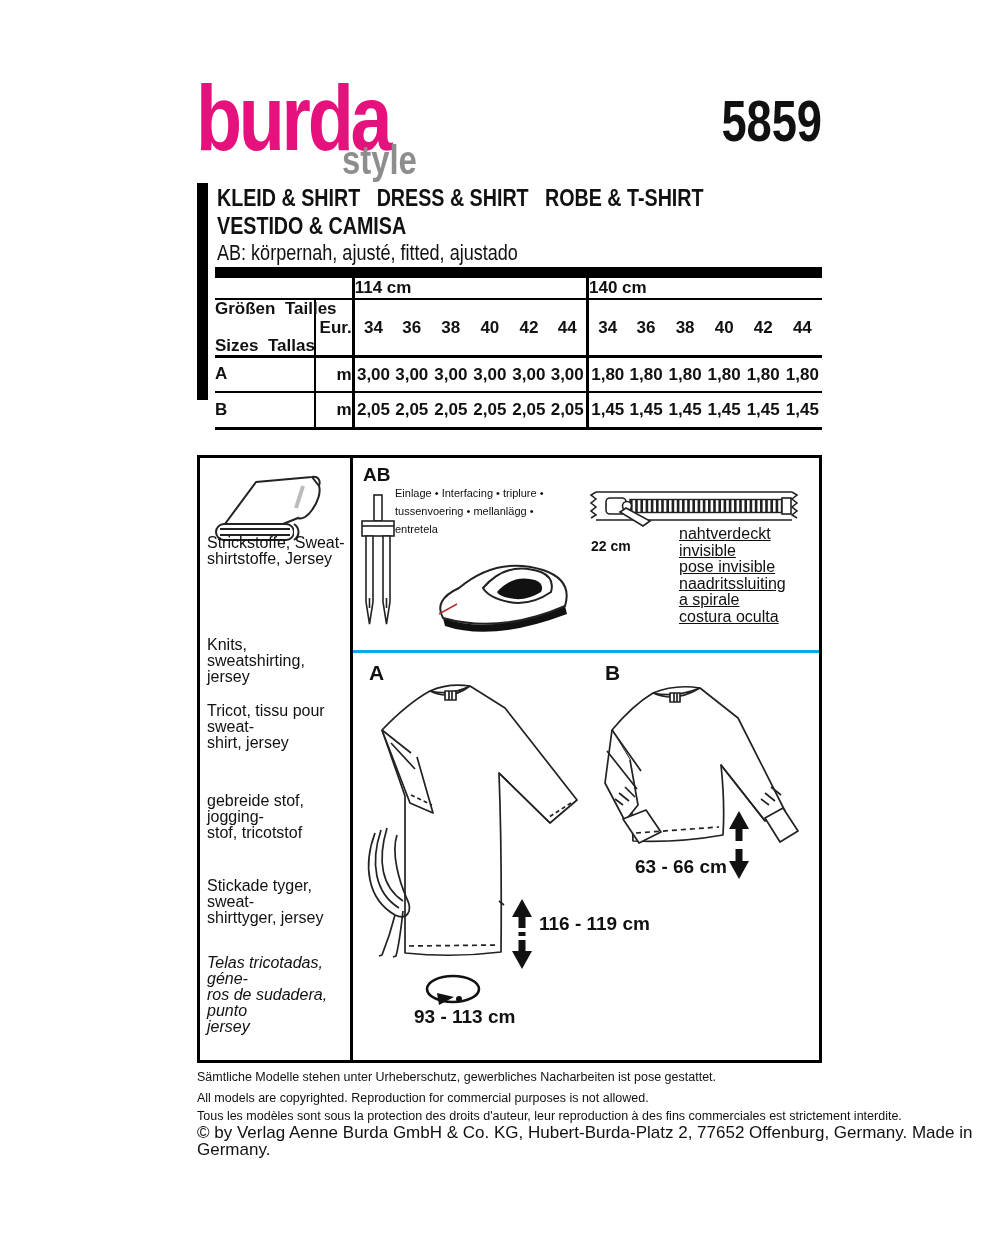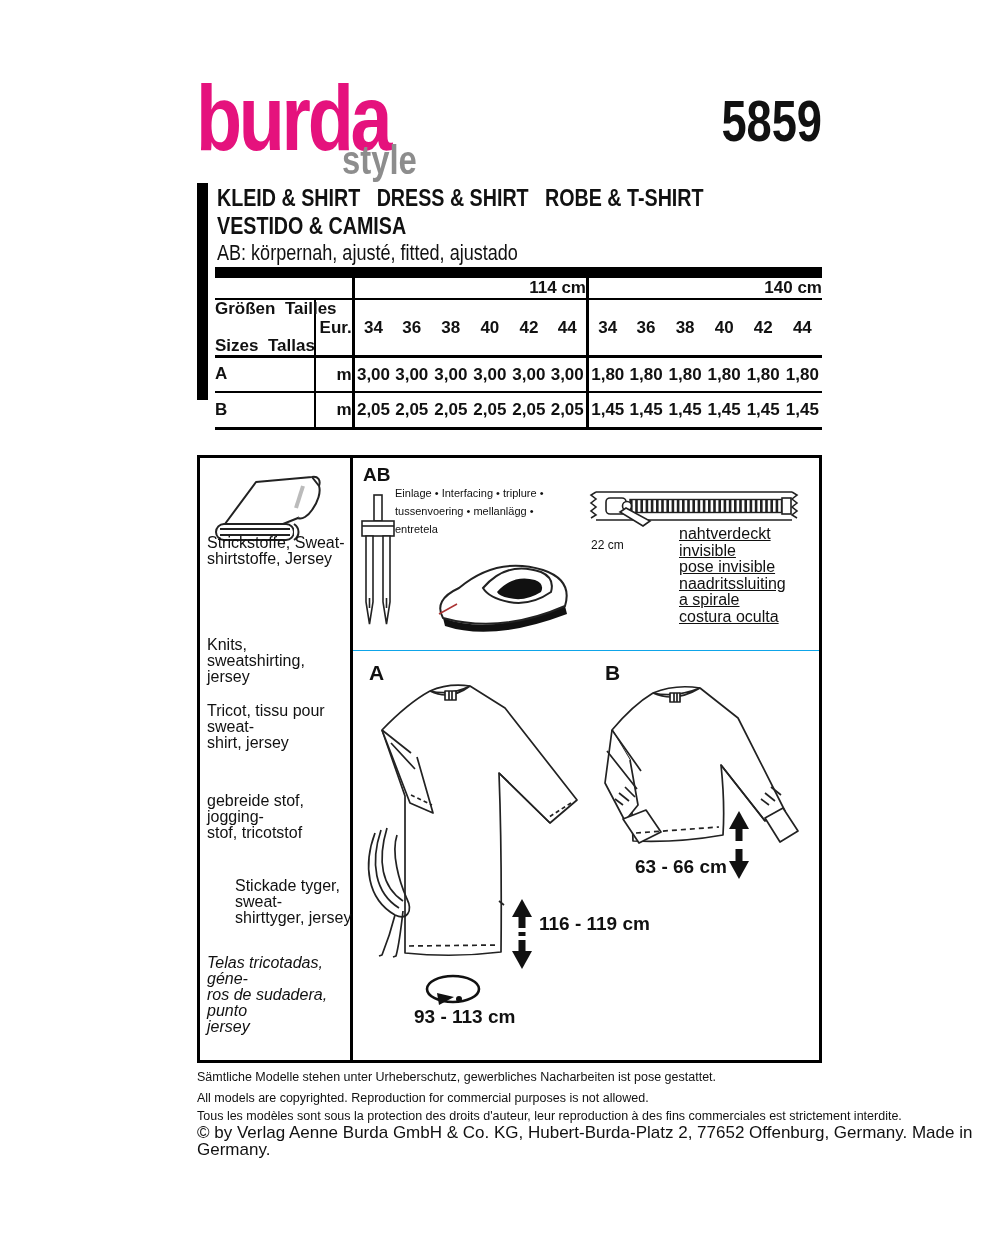--- a/index.html
+++ b/index.html
@@ -16,38 +16,38 @@
   .logo-sub{font-size:40px;font-weight:bold;line-height:1;}
   .pattern-number{font-size:58px;font-weight:bold;line-height:1;}
 
   .title-bar{background:#000;}
   .title-line{font-size:24px;font-weight:bold;line-height:1;}
   .title-line3{font-size:22px;font-weight:normal;line-height:1;}
 
   
   table.sizes{border-collapse:collapse;table-layout:fixed;width:607px;}
   table.sizes td{padding:0;font-weight:bold;font-size:17px;vertical-align:middle;}
-  tr.r-group td{height:19px;font-size:17px;text-align:right;}
+  tr.r-group td{height:19px;font-size:17px;text-align:left;}
   tr.r-head td{height:36px;}
   tr.r-a td{height:33px;}
   tr.r-b td{height:34px;}
   td.lbl{text-align:left;font-size:16px;line-height:1.08;margin-left:36px;}
   td.eur{text-align:right;padding-right:5px;}
   td.sz, td.val{text-align:center;font-size:17px;}
   .bR2{border-right:2px solid #000;}
   .bR3{border-right:3px solid #000;}
   .hB2{border-bottom:2px solid #000;}
   .hB3{border-bottom:3px solid #000;}
 
   
   .main-box{border:3px solid #000;}
   .fab-text{font-size:16px;line-height:16px;font-weight:normal;}
   .ab-label{font-size:19px;font-weight:bold;}
   .interfacing{font-size:11px;line-height:18px;}
-  .zip-len{font-size:12px;font-weight:normal;}
+  .zip-len{font-size:14px;font-weight:bold;}
   .zip-desc{font-size:16px;line-height:16.6px;}
   .view-label{font-size:21px;font-weight:bold;}
   .meas{font-size:19px;font-weight:bold;white-space:nowrap;}
 
   
   .foot-s{font-size:12.5px;line-height:1;}
   .foot-l{font-size:17px;line-height:1;}
 
   svg{display:block;}
 </style>
@@ -158,28 +158,28 @@
         <path d="M95,20 L88,42" stroke="#bbb" stroke-width="4" fill="none"></path>
       </svg>
       <div class="abs fab-text pre" style="left:7px;top:77px;width:142px;">Strickstoffe, Sweat-
 shirtstoffe, Jersey</div>
       <div class="abs fab-text pre" style="left:7px;top:179px;width:142px;">Knits, sweatshirting,
 jersey</div>
       <div class="abs fab-text pre" style="left:7px;top:245px;width:142px;">Tricot, tissu pour sweat-
 shirt, jersey</div>
       <div class="abs fab-text pre" style="left:7px;top:335px;width:142px;">gebreide stof, jogging-
 stof, tricotstof</div>
-      <div class="abs fab-text pre" style="left:7px;top:420px;width:142px;margin-left:28px;">Stickade tyger, sweat-
+      <div class="abs fab-text pre" style="left:7px;top:420px;width:142px;">Stickade tyger, sweat-
 shirttyger, jersey</div>
       <div class="abs fab-text pre" style="left:7px;top:497px;width:142px;font-style:italic;">Telas tricotadas, géne-
 ros de sudadera, punto
 jersey</div>
     </div>
 
-    <div class="abs" style="left:153px;top:0;right:0;height:192px;border-bottom:1px solid #0ea5e9;">
+    <div class="abs" style="left:153px;top:0;right:0;height:192px;border-bottom:3px solid #0ea5e9;">
       <div class="abs ab-label" style="left:10px;top:6px;">AB</div>
 
       <svg class="abs" style="left:6px;top:36px;" width="38" height="134" viewBox="0 0 38 134">
         <g fill="#fff" stroke="#222" stroke-width="1.6">
           <rect x="15" y="1" width="8" height="26"></rect>
           <rect x="3" y="27" width="32" height="15"></rect>
           <line x1="3" y1="32" x2="35" y2="32"></line>
           <path d="M7,42 L14,42 L14,108 L10.5,130 L7,108 Z"></path>
           <path d="M24,42 L31,42 L31,108 L27.5,130 L24,108 Z"></path>
           <line x1="10.5" y1="104" x2="10.5" y2="114"></line>

